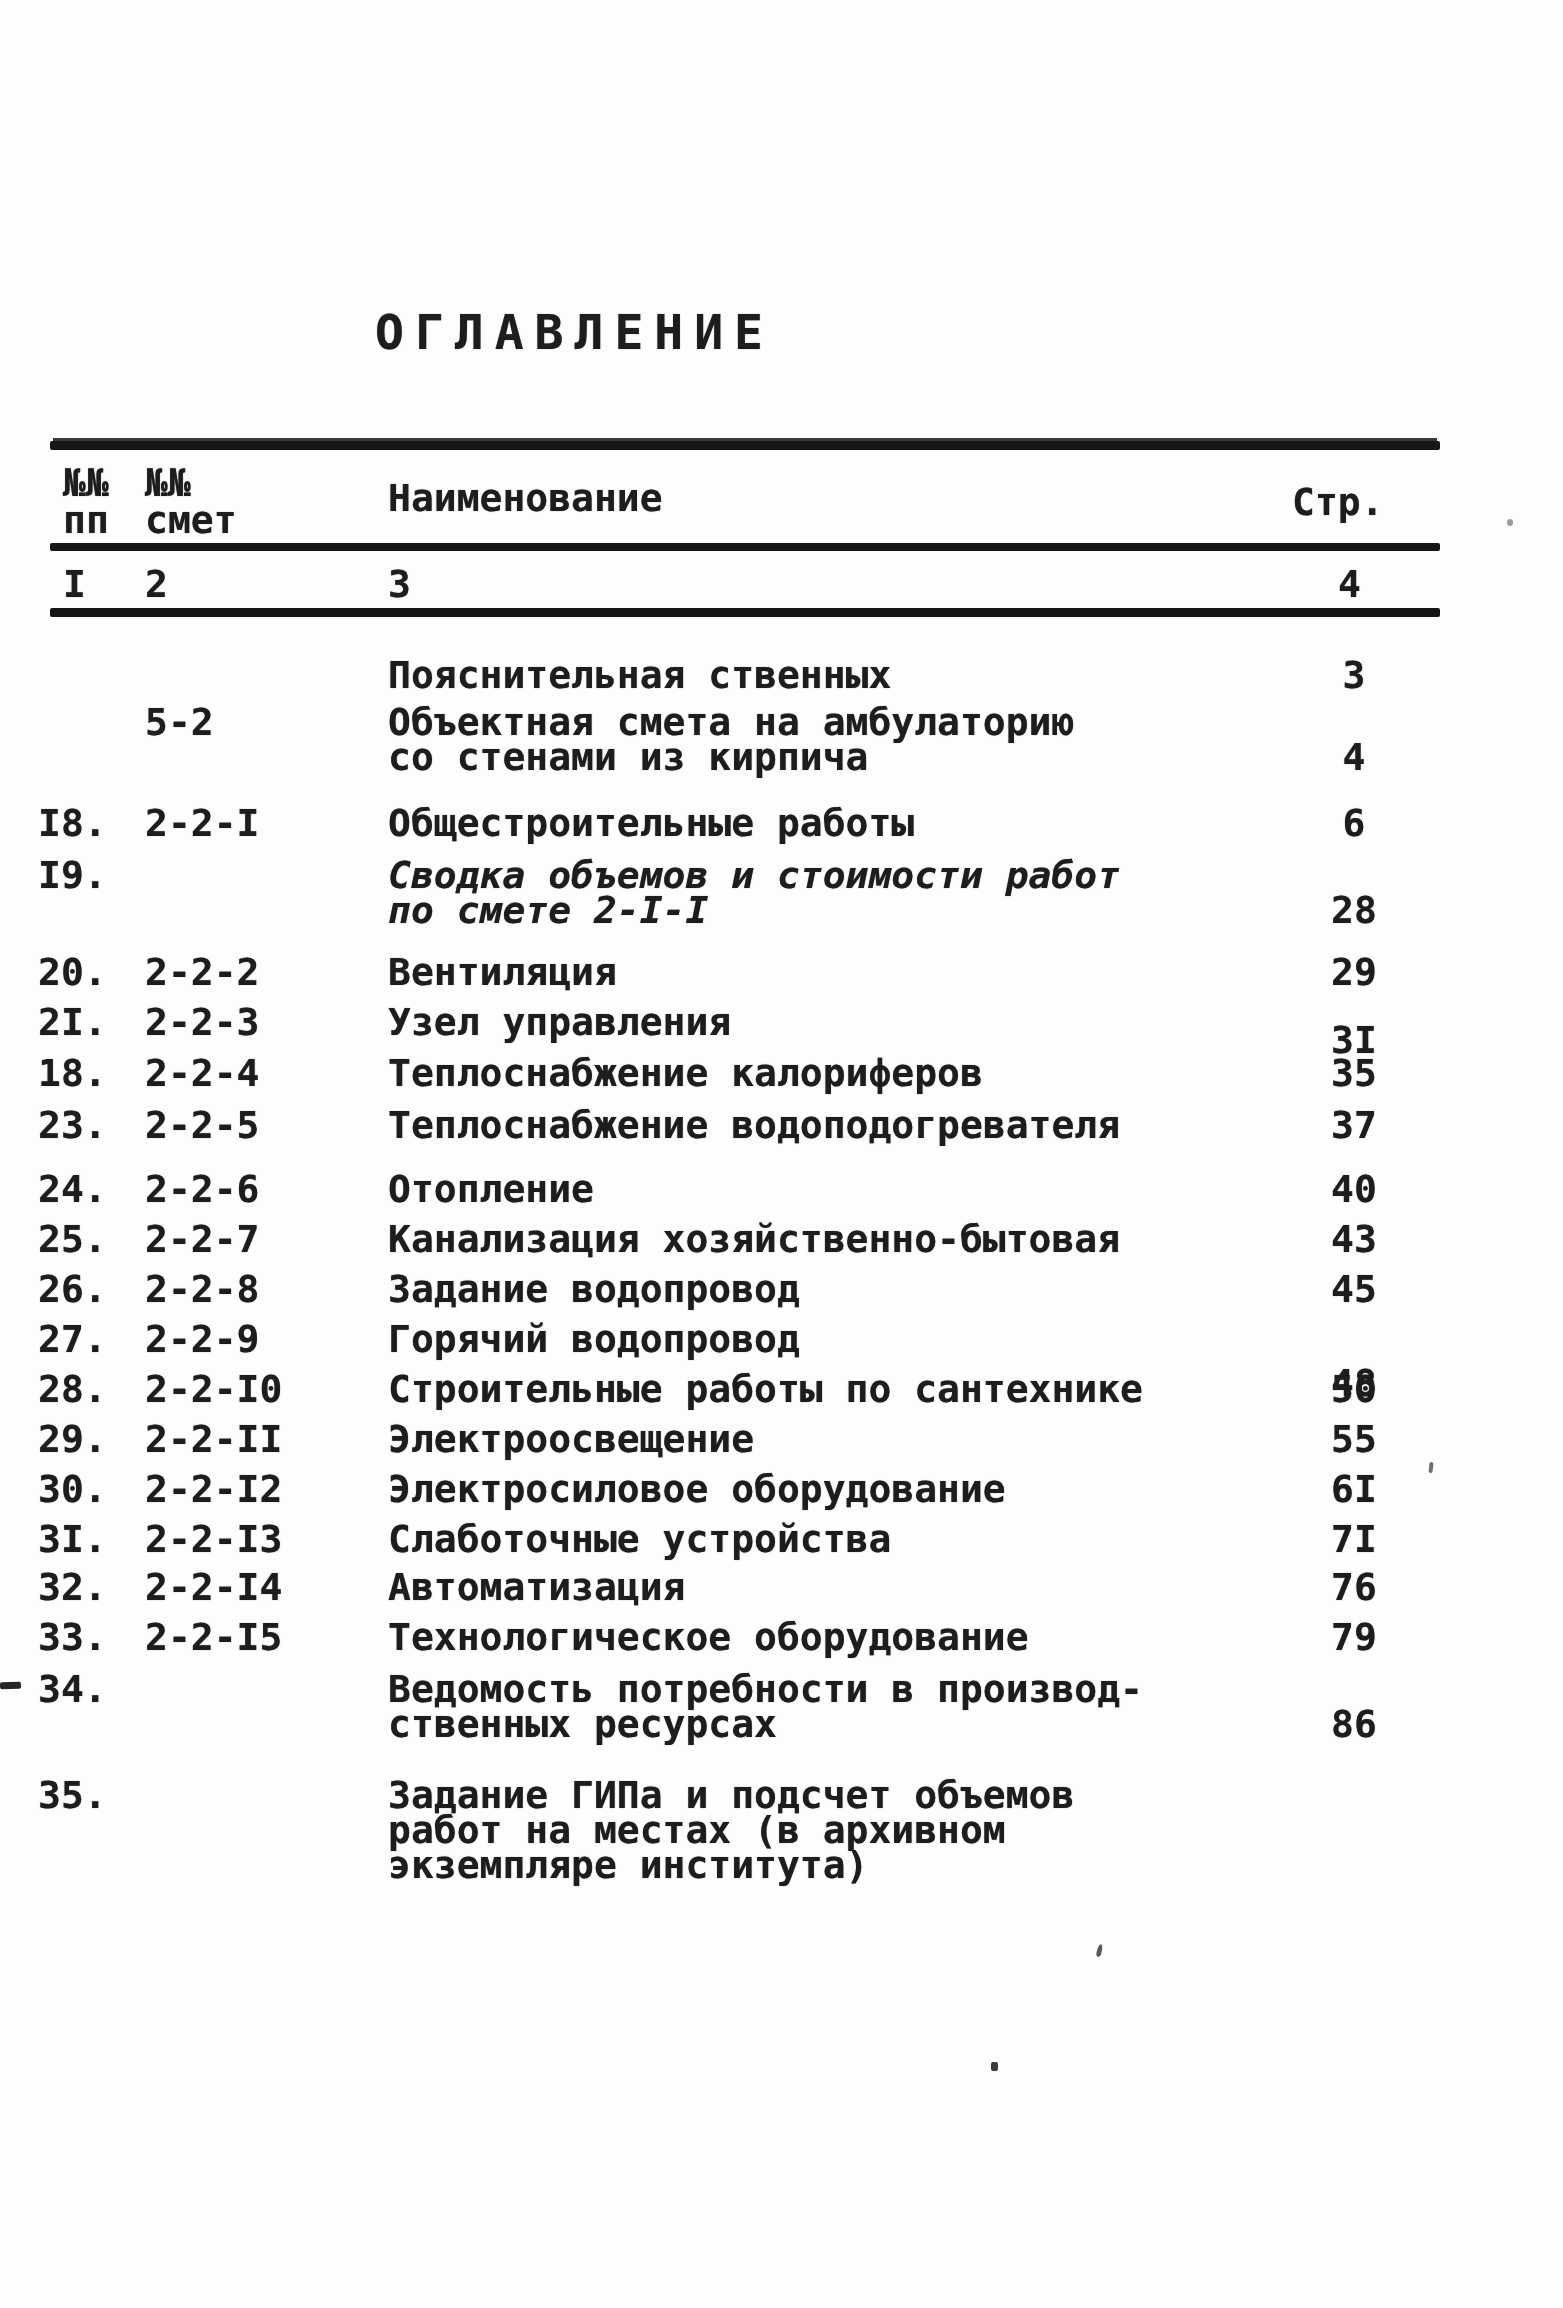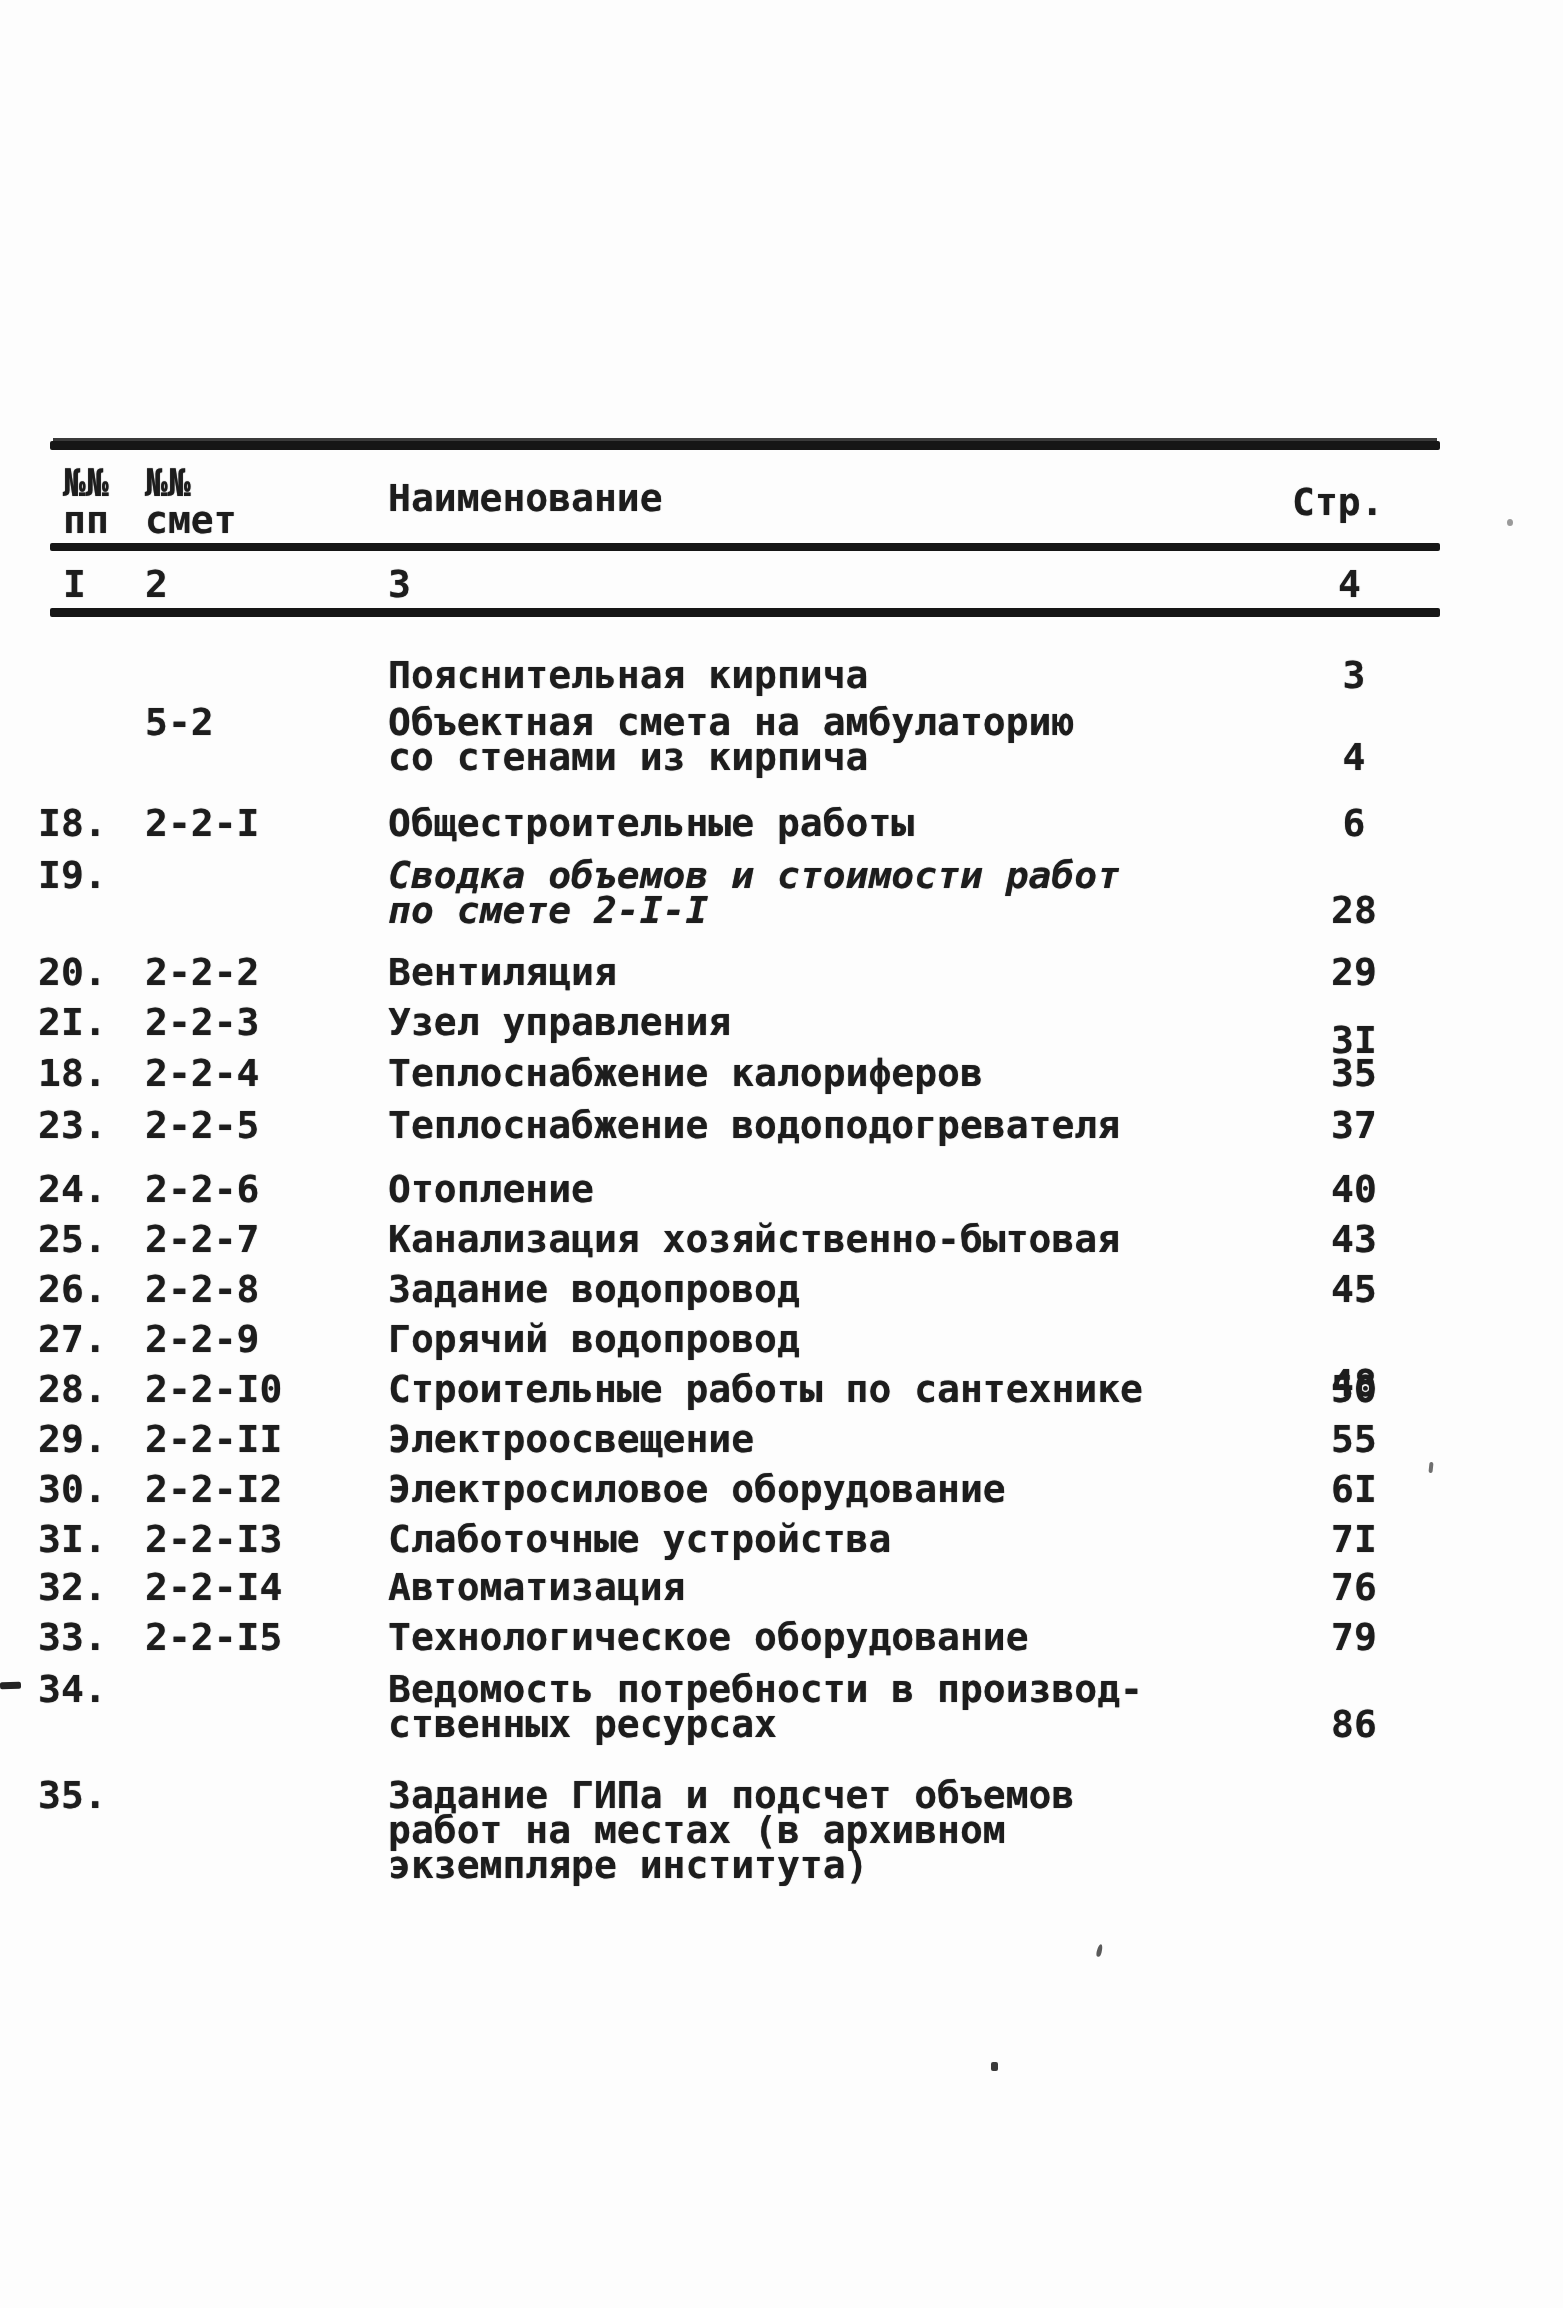--- a/index.html
+++ b/index.html
@@ -42,20 +42,21 @@
   .mark-speck-a{left:1507px;top:519px;width:6px;height:7px;background:#9a9a9a;border-radius:50%;}
   .mark-speck-b{left:1429px;top:1462px;width:4px;height:11px;background:#6f6f6f;border-radius:2px;transform:rotate(6deg);}
   .mark-speck-c{left:1097px;top:1944px;width:5px;height:13px;background:#5a5a5a;border-radius:50% 50% 50% 50%/60% 60% 40% 40%;transform:rotate(14deg);}
   .mark-speck-d{left:991px;top:2062px;width:7px;height:9px;background:#3a3a3a;border-radius:2px;}
 </style>
 </head>
 <body>
 
 <div class="page">
 
+  <h1 class="doc-title">ОГЛАВЛЕНИЕ</h1>
 
   <div class="rule rule-top"></div>
 
   <div class="hdr hdr-c1">№№
 пп</div>
   <div class="hdr hdr-c2">№№
 смет</div>
   <div class="hdr hdr-c3">Наименование</div>
   <div class="hdr hdr-c4">Стр.</div>
 
@@ -65,21 +66,21 @@
   <div class="colnum colnum-2">2</div>
   <div class="colnum colnum-3">3</div>
   <div class="colnum colnum-4">4</div>
 
   <div class="rule rule-low"></div>
 
   <div>
       <div class="trow" style="top: 658px;">
     <span class="c-num"></span>
     <span class="c-code"></span>
-    <span class="c-name">Пояснительная кирпича</span>
+    <span class="c-name">Пояснительная ственных</span>
     <span class="c-page" style="top: 0px;">3</span>
   </div>
       <div class="trow" style="top: 705px;">
     <span class="c-num"></span>
     <span class="c-code">5-2</span>
     <span class="c-name">Объектная смета на амбулаторию
 со стенами из кирпича</span>
     <span class="c-page" style="top: 35px;">4</span>
   </div>
       <div class="trow" style="top: 806px;">

